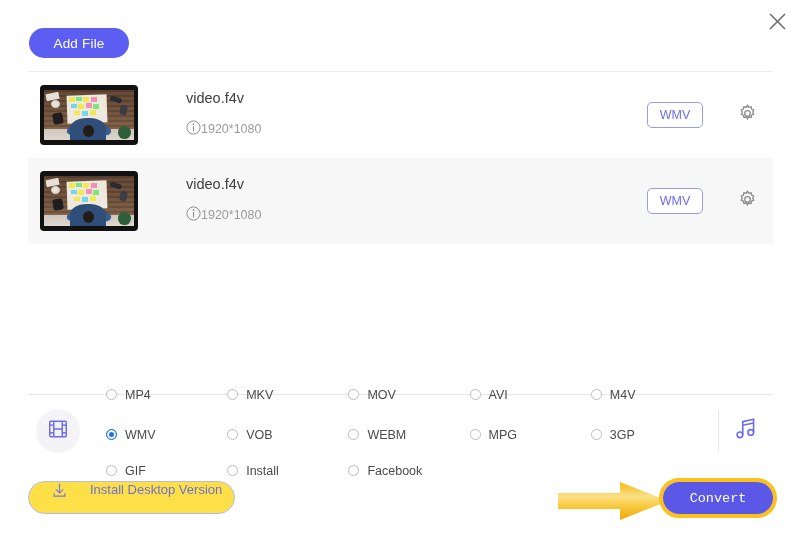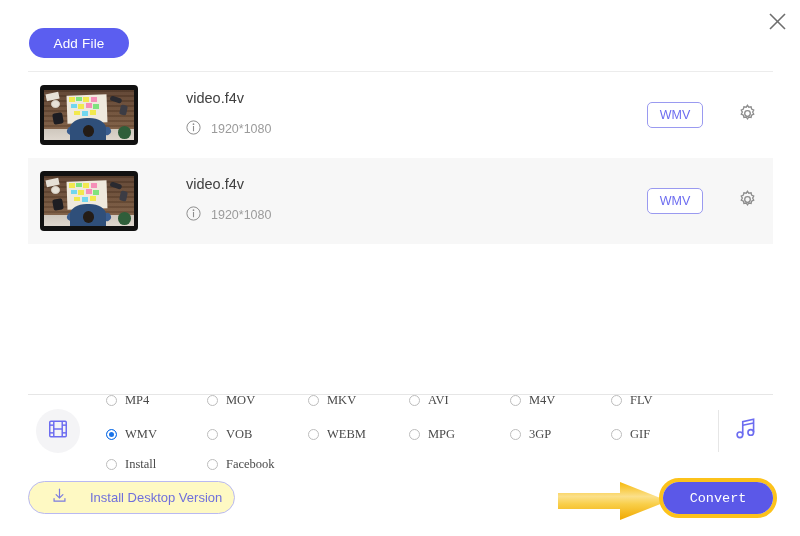--- a/index.html
+++ b/index.html
@@ -189,21 +189,21 @@
   }
   .file-name {
     font-size: 14.5px;
     color: #404040;
     line-height: 1;
     margin-bottom: 14px;
   }
   .file-sub {
     display: flex;
     align-items: center;
-    gap: 10px;
+    gap: 0;
   }
   .info-icon { display: block; flex: 0 0 auto; }
   .file-res {
     font-size: 12.5px;
     color: #9b9b9b;
     line-height: 1;
   }
 
   .fmt-badge {
     flex: 0 0 auto;
@@ -248,26 +248,25 @@
     width: 44px; height: 44px;
     border-radius: 50%;
     background: #f4f4f6;
     display: flex; align-items: center; justify-content: center;
     margin-left: 8px;
     cursor: pointer;
   }
   .fmt-grid {
     flex: 1 1 auto;
     display: grid;
-    grid-template-columns: repeat(6, 1fr);
+    grid-template-columns: repeat(5, 1fr);
     grid-template-rows: repeat(2, 22px);
     align-content: center;
     margin-left: 26px;
-    row-gap: 12px;
-    font-family: Liberation Serif, serif;
+    row-gap: 18px;
   }
   .fmt-opt {
     display: flex;
     align-items: center;
     gap: 8px;
     cursor: pointer;
     font-size: 12.5px;
     color: #4a4a4a;
     white-space: nowrap;
   }
@@ -302,23 +301,22 @@
 
   
   .install-btn {
     position: absolute;
     left: 28px;
     top: 481px;
     width: 207px;
     height: 33px;
     border: 1px solid #b9b9f2;
     border-radius: 17px;
-    background: #fef9c3;
-    display: flex;
-    align-items: center;
+    background: #fde047;
+    display: flex;
     cursor: pointer;
   }
   .install-ic { margin-left: 22px; display:block; }
   .install-label {
     margin-left: 22px;
     font-size: 13px;
     color: #6f6fdc;
   }
 
   .convert-wrap {
@@ -508,37 +506,33 @@
     </span>
   </div>
 
   <div class="fmt-grid">
     <div class="fmt-opt">
       <span class="radio"></span>
       <span>MP4</span>
     </div>
     <div class="fmt-opt">
       <span class="radio"></span>
+      <span>MKV</span>
+    </div>
+    <div class="fmt-opt">
+      <span class="radio"></span>
       <span>MOV</span>
     </div>
     <div class="fmt-opt">
       <span class="radio"></span>
-      <span>MKV</span>
-    </div>
-    <div class="fmt-opt">
-      <span class="radio"></span>
       <span>AVI</span>
     </div>
     <div class="fmt-opt">
       <span class="radio"></span>
       <span>M4V</span>
-    </div>
-    <div class="fmt-opt">
-      <span class="radio"></span>
-      <span>FLV</span>
     </div>
     <div class="fmt-opt selected">
       <span class="radio"></span>
       <span>WMV</span>
     </div>
 
     <div class="fmt-opt">
       <span class="radio"></span>
       <span>VOB</span>
     </div>

